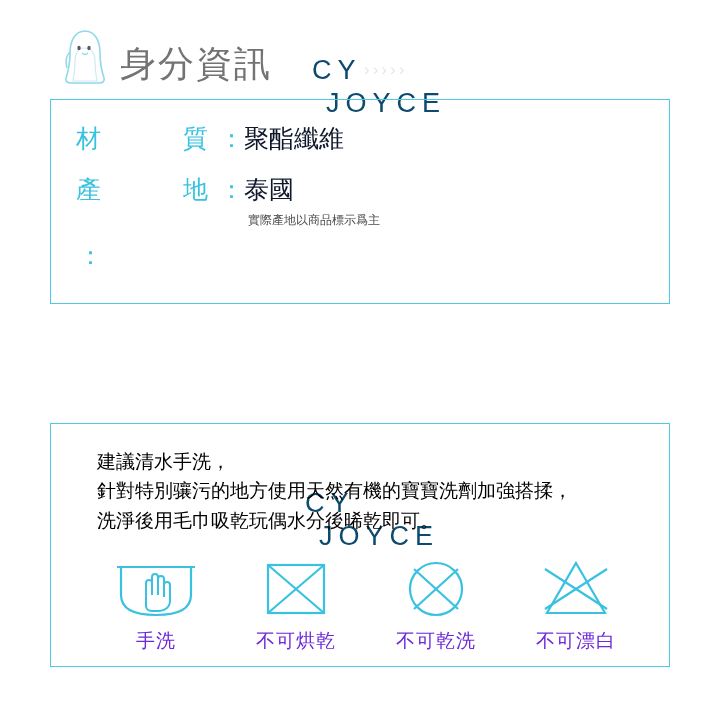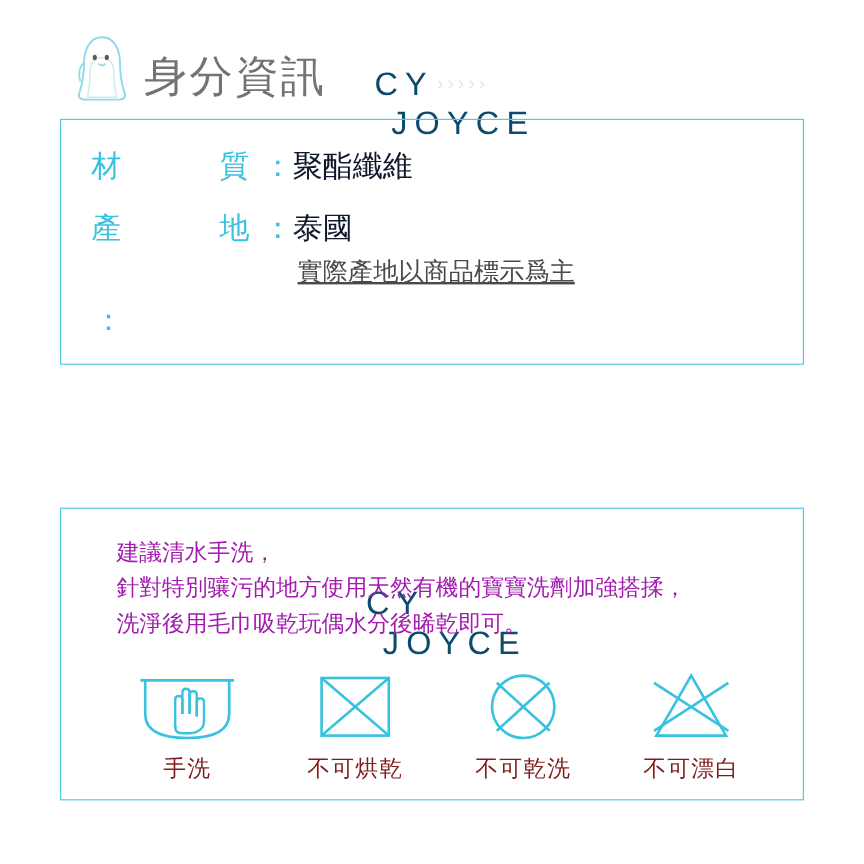--- a/index.html
+++ b/index.html
@@ -106,35 +106,34 @@
     justify-content: space-between;
     width: 132px;
   }
   .spec-label .colon { margin-left: 2px; }
   .spec-value {
     color: #0f172a;
     font-size: 25px;
   }
   .spec-note {
     color: #4a4a4a;
-    font-size: 21px;
+    font-size: 12px;
     margin: -2px 0 10px 172px;
-    text-decoration: underline;
   }
   .row-gap { height: 10px; }
 
   
   .wash-text {
     position: absolute;
     left: 97px;
     top: 447px;
     z-index: 3;
     font-size: 19px;
     line-height: 1.55;
-    color: #a21caf;
+    color: #000000;
   }
 
   
   .wash-icons {
     position: absolute;
     left: 96px;
     top: 552px;
     width: 540px;
     display: flex;
     justify-content: space-between;
@@ -146,21 +145,21 @@
   }
   .wash-item .glyph {
     height: 72px;
     display: flex;
     align-items: center;
     justify-content: center;
   }
   .wash-item .cap {
     margin-top: 4px;
     font-size: 19px;
-    color: #7f1d1d;
+    color: #6d28d9;
     letter-spacing: 1px;
   }
 </style>
 </head>
 <body>
 
 <div class="page">
 
   <div class="watermark wm-1">
     <span>CY</span>

